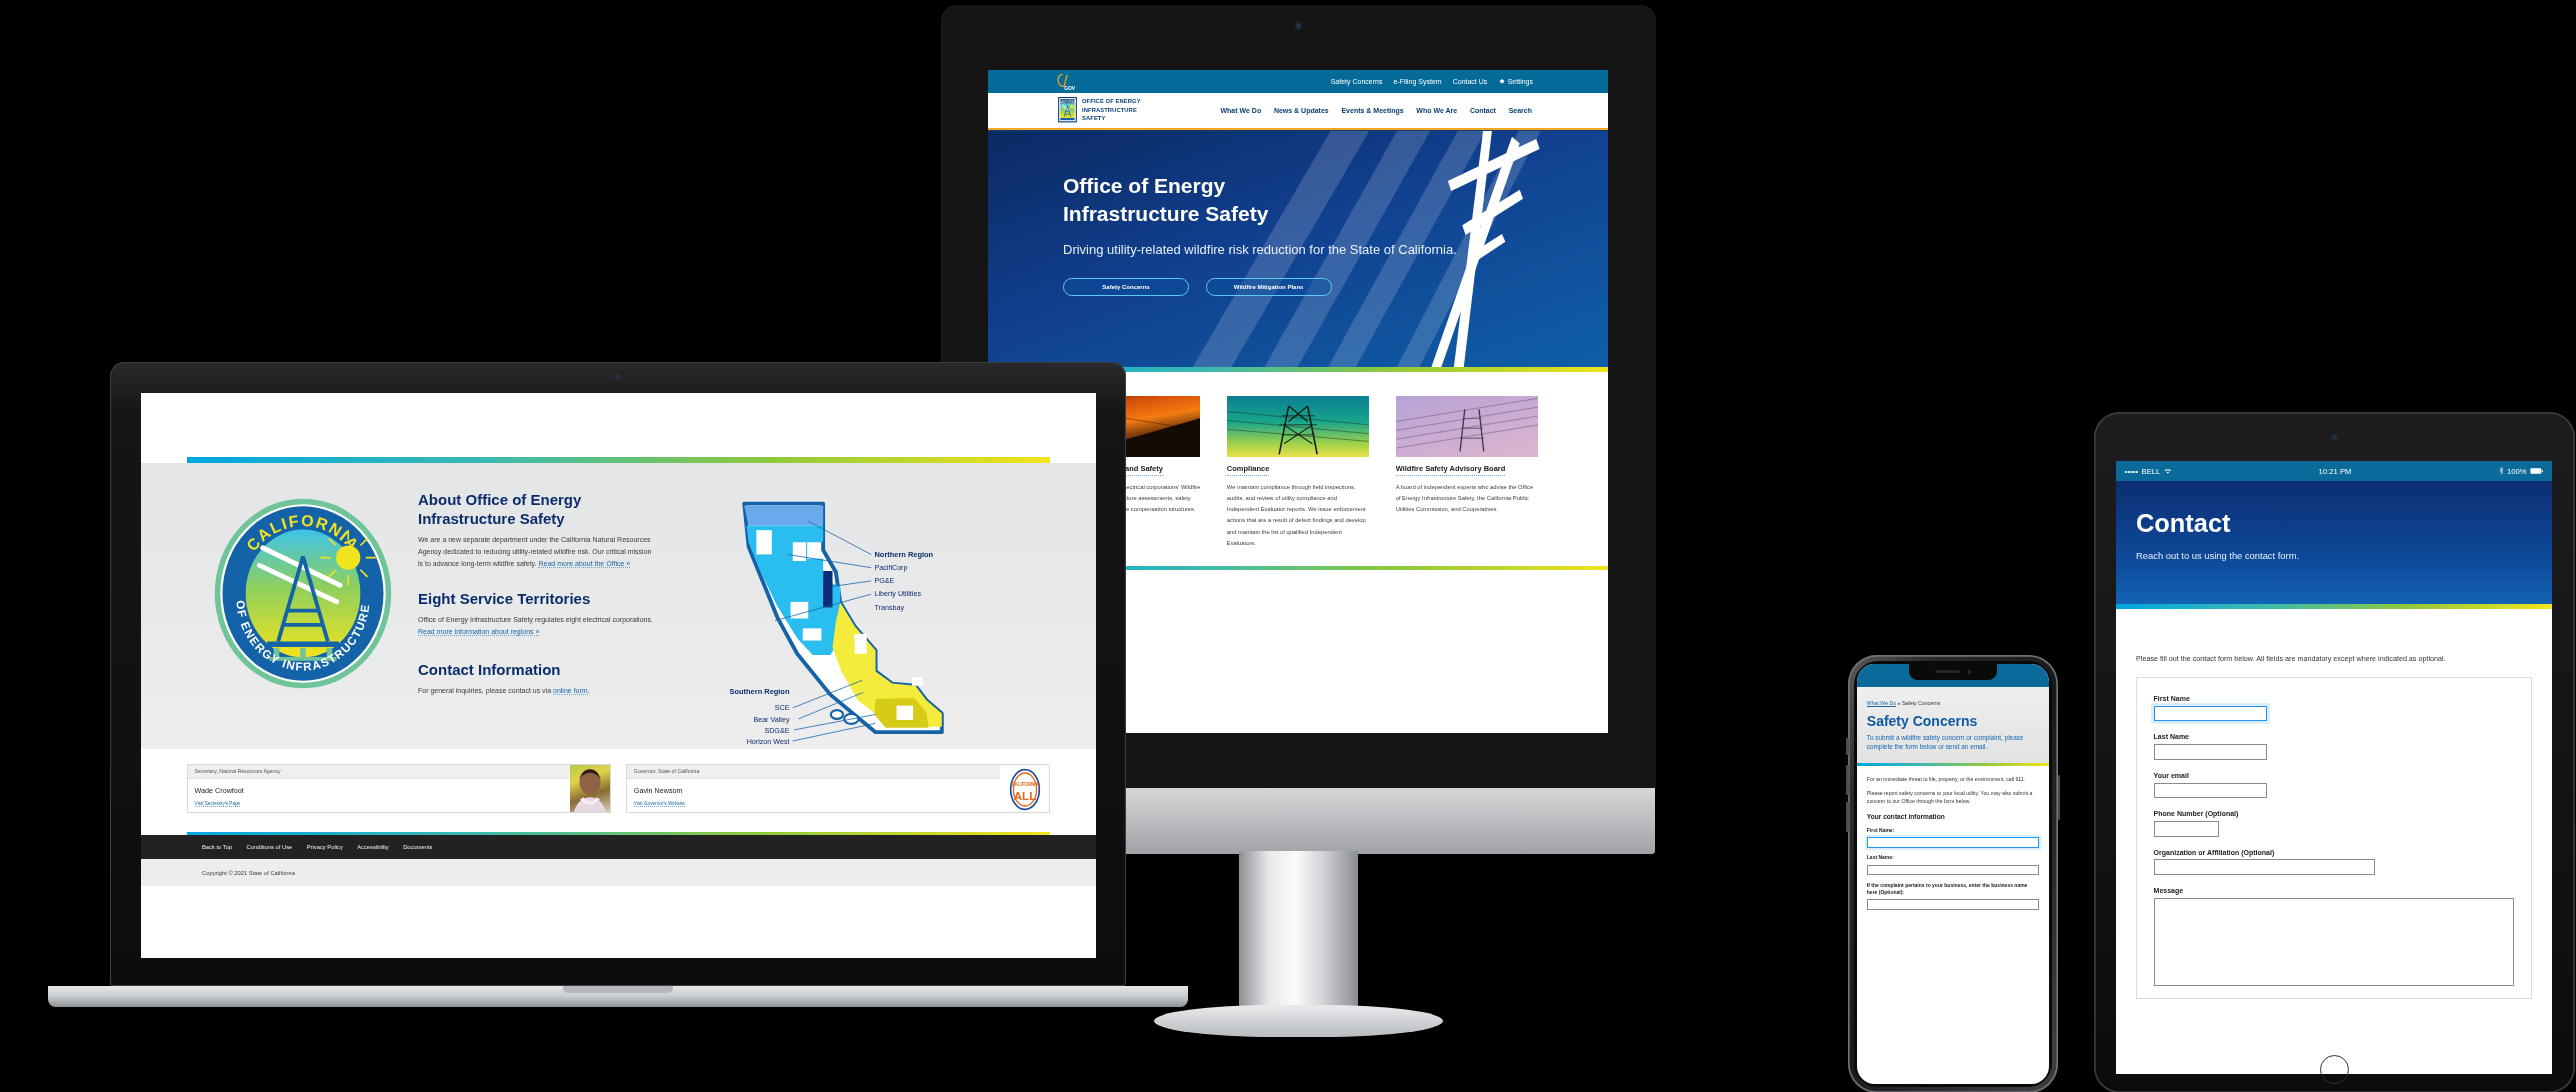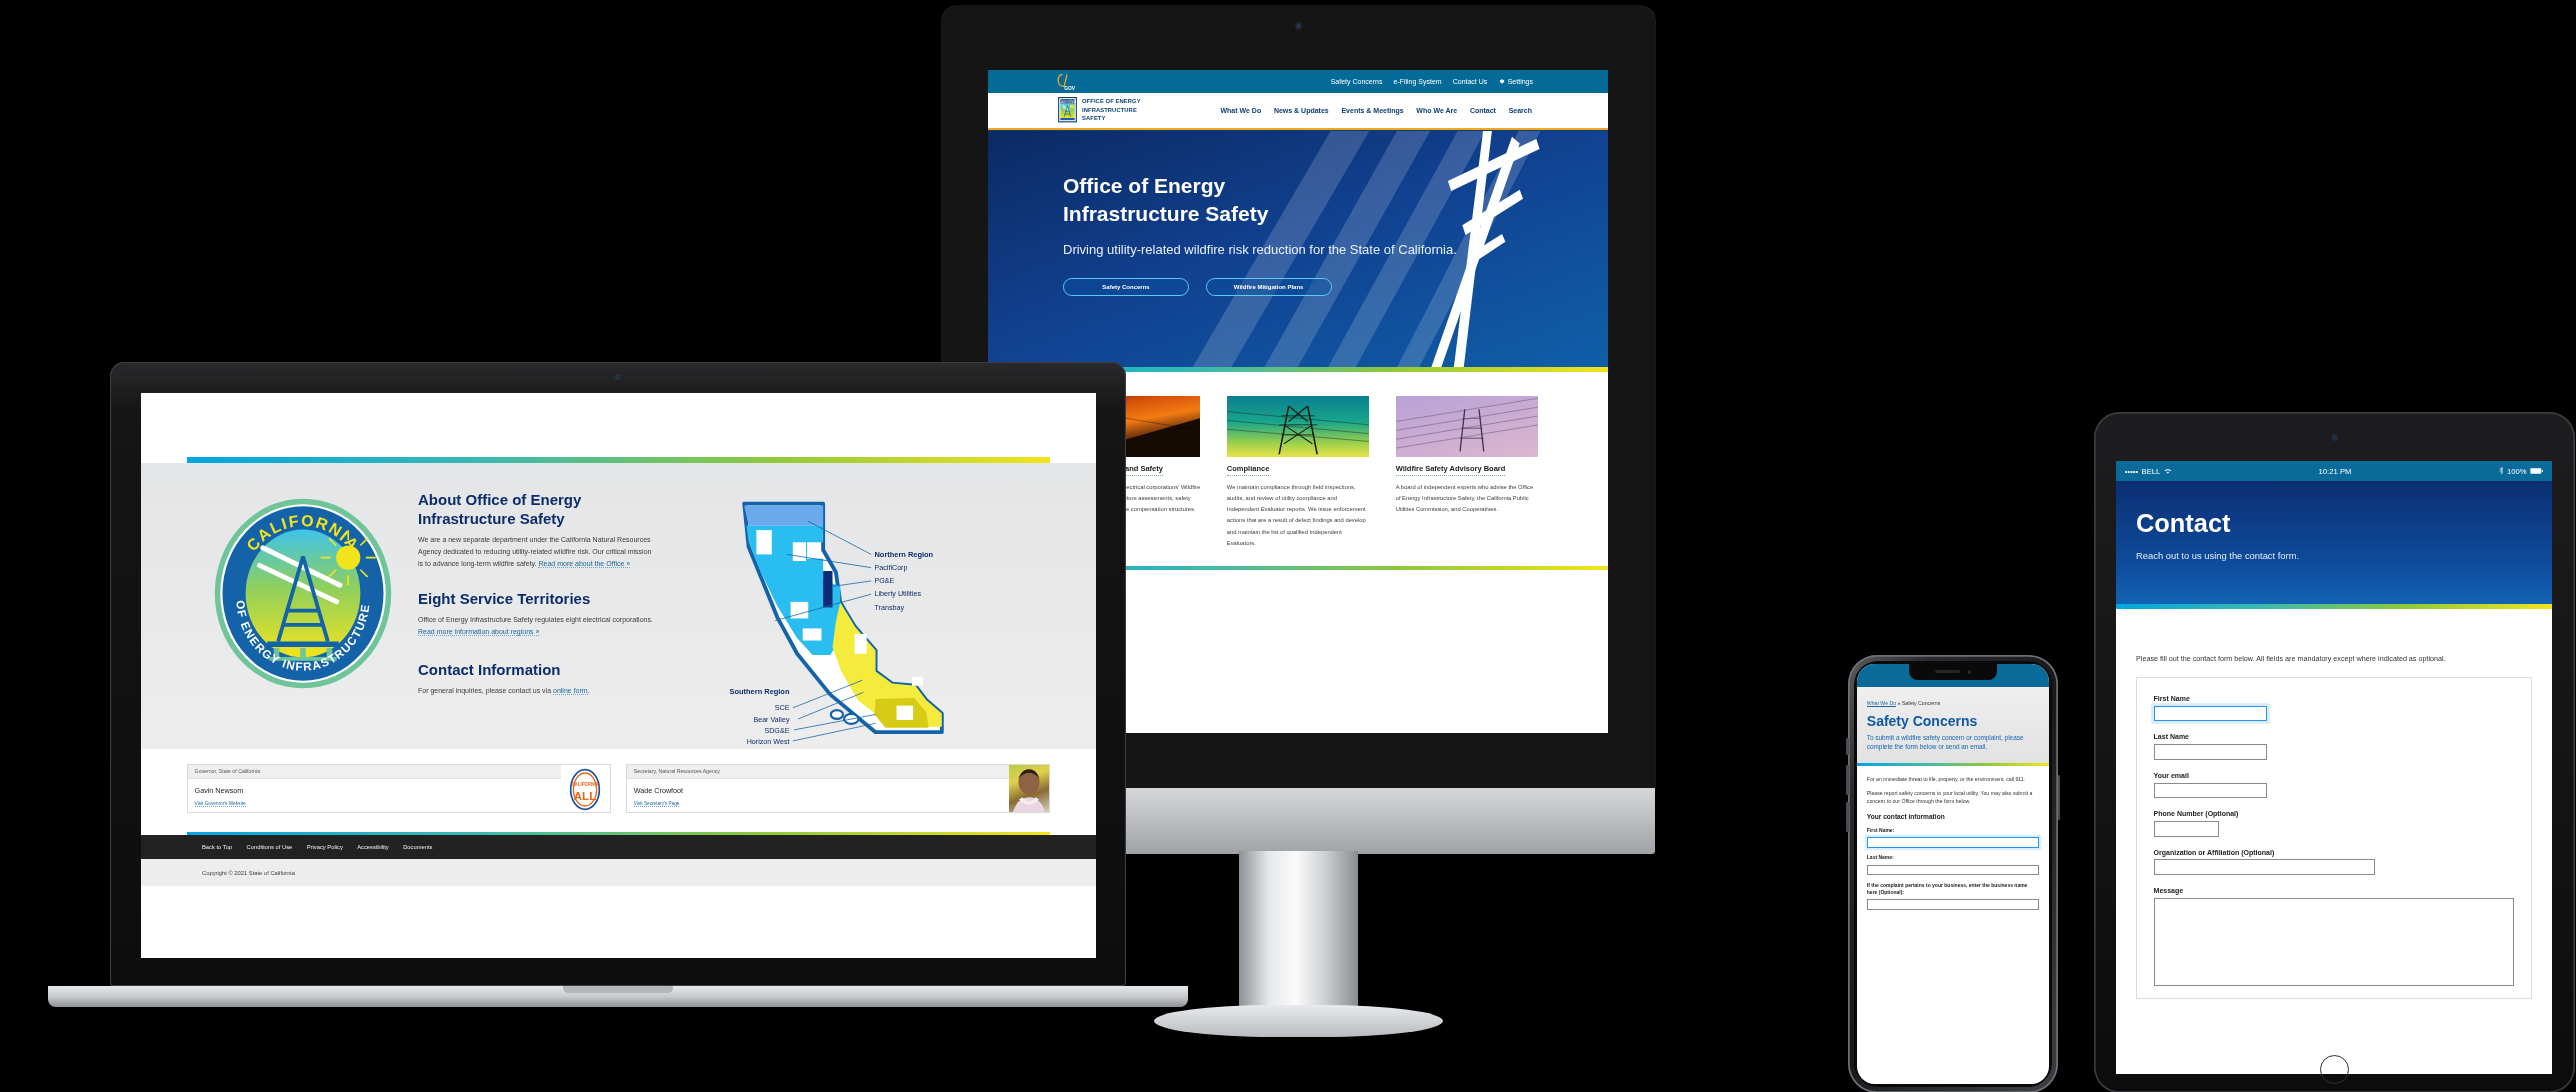--- a/index.html
+++ b/index.html
@@ -433,45 +433,45 @@
                   <text x="144" y="442" font-size="13" text-anchor="end">SDG&amp;E</text>
                   <text x="144" y="462" font-size="13" text-anchor="end">Horizon West</text>
                 </g>
               </svg>
             </div>
           </div>
 
           <div class="l-people">
             <div class="l-person">
               <div class="meta">
+                <div class="role">Secretary, Natural Resources Agency</div>
+                <div class="nm">Wade Crowfoot</div>
+                <div class="lnk">Visit Secretary's Page</div>
+              </div>
+              <div class="pic p1">
+                <svg width="40" height="49" viewBox="0 0 72 88">
+                  <ellipse cx="36" cy="30" rx="19" ry="23" fill="#8d6343"></ellipse>
+                  <path d="M17 24 q19 -20 38 0 q-6 -16 -19 -16 q-13 0 -19 16z" fill="#2a1c12"></path>
+                  <path d="M6 88 q8 -30 30 -30 q22 0 30 30z" fill="#e8d7e2"></path>
+                  <path d="M24 58 q12 16 24 0 l6 4 q-18 18 -36 0z" fill="#f5eef2"></path>
+                </svg>
+              </div>
+            </div>
+            <div class="l-person">
+              <div class="meta">
                 <div class="role">Governor, State of California</div>
                 <div class="nm">Gavin Newsom</div>
                 <div class="lnk">Visit Governor's Website</div>
               </div>
               <div class="pic ca-all">
                 <svg width="32" height="43" viewBox="0 0 58 78">
                   <ellipse cx="29" cy="39" rx="26" ry="36" fill="#fff" stroke="#1a4f9c" stroke-width="3"></ellipse>
                   <ellipse cx="29" cy="39" rx="21" ry="30" fill="#fff" stroke="#e8671c" stroke-width="2.5"></ellipse>
                   <text x="29" y="33" font-size="8" fill="#e8671c" text-anchor="middle" font-weight="bold" font-family="Liberation Sans, sans-serif">CALIFORNIA</text>
                   <text x="29" y="58" font-size="21" fill="#e8671c" text-anchor="middle" font-weight="bold" font-family="Liberation Sans, sans-serif">ALL</text>
-                </svg>
-              </div>
-            </div>
-            <div class="l-person">
-              <div class="meta">
-                <div class="role">Secretary, Natural Resources Agency</div>
-                <div class="nm">Wade Crowfoot</div>
-                <div class="lnk">Visit Secretary's Page</div>
-              </div>
-              <div class="pic p1">
-                <svg width="40" height="49" viewBox="0 0 72 88">
-                  <ellipse cx="36" cy="30" rx="19" ry="23" fill="#8d6343"></ellipse>
-                  <path d="M17 24 q19 -20 38 0 q-6 -16 -19 -16 q-13 0 -19 16z" fill="#2a1c12"></path>
-                  <path d="M6 88 q8 -30 30 -30 q22 0 30 30z" fill="#e8d7e2"></path>
-                  <path d="M24 58 q12 16 24 0 l6 4 q-18 18 -36 0z" fill="#f5eef2"></path>
                 </svg>
               </div>
             </div>
           </div>
 
           <div class="l-footgrad"></div>
           <div class="l-footdark">
             <a>Back to Top</a>
             <a>Conditions of Use</a>
             <a>Privacy Policy</a>

